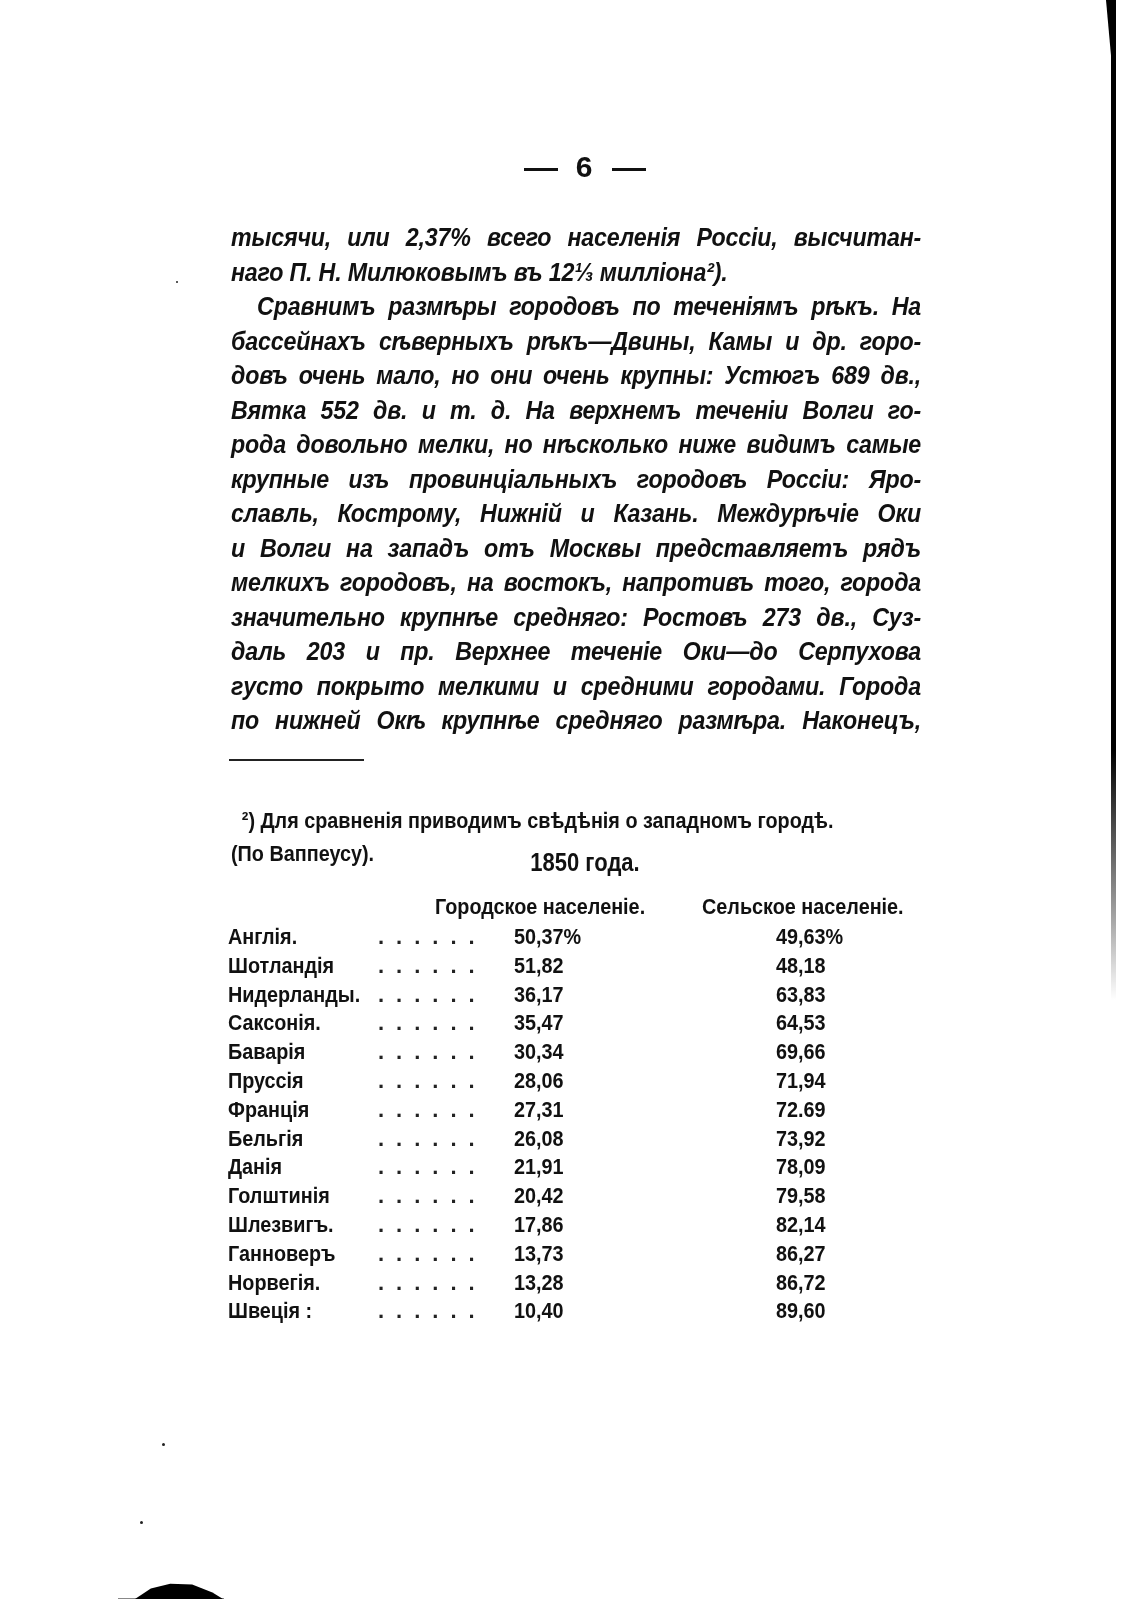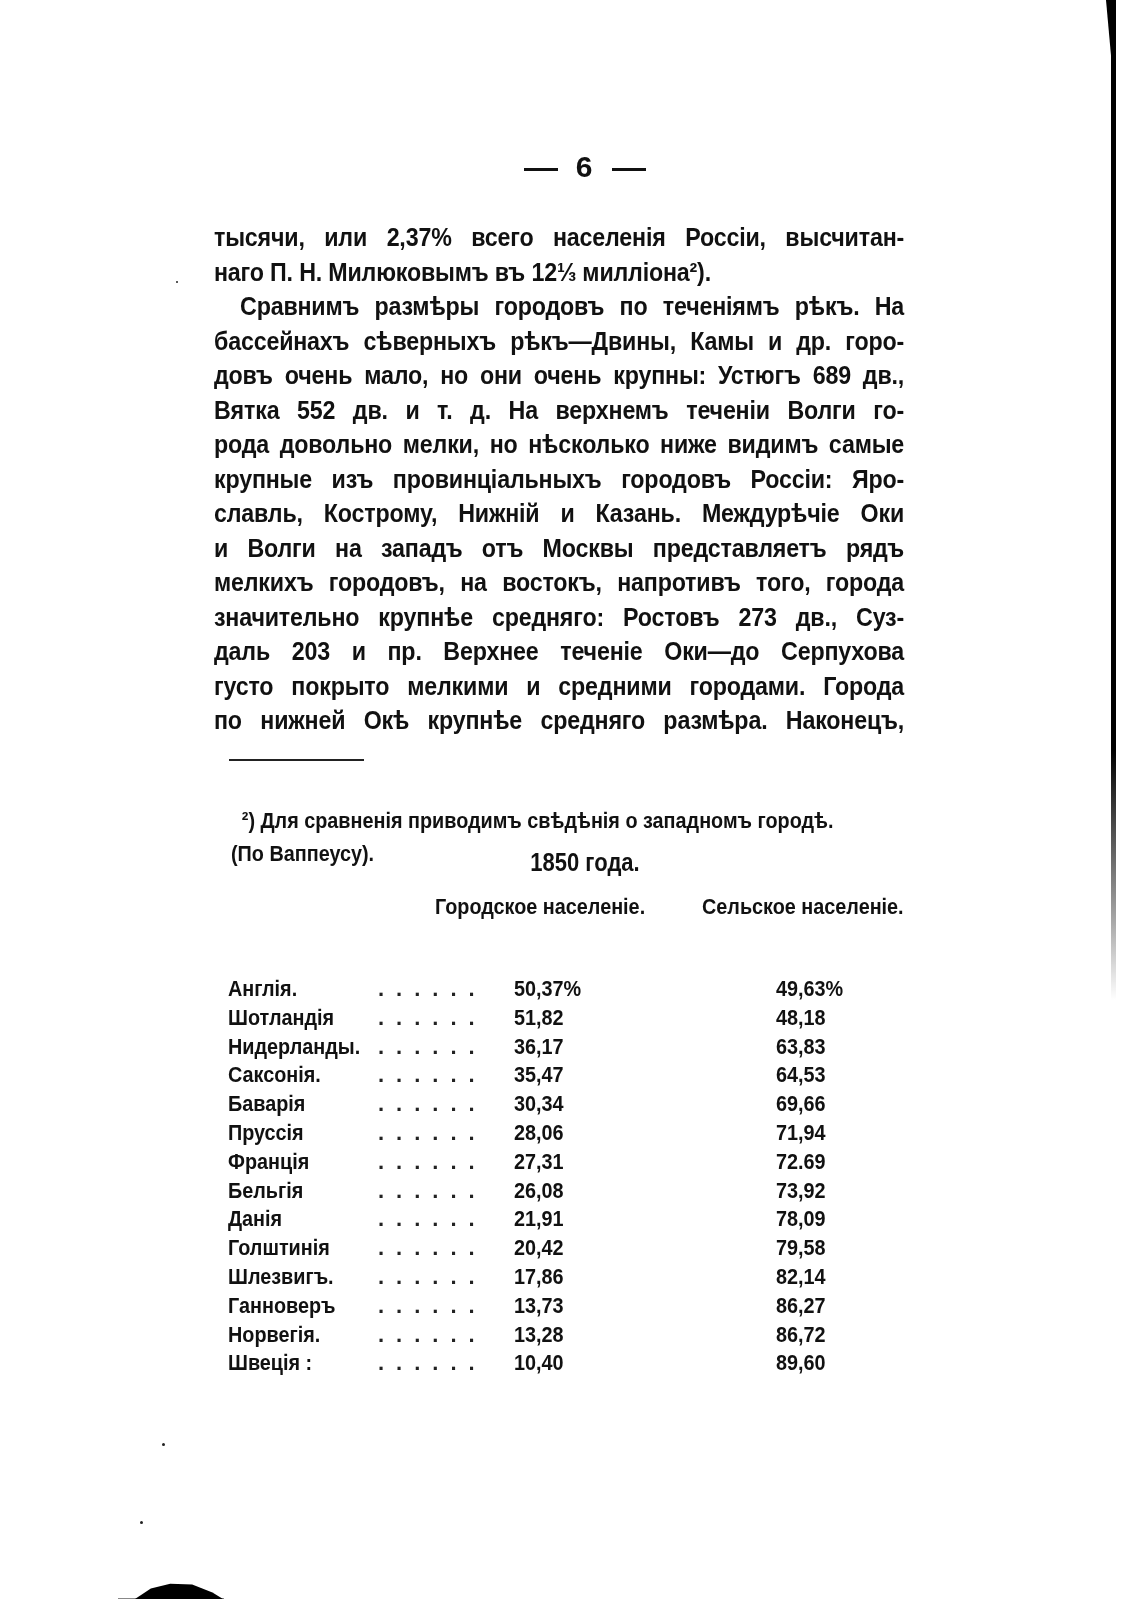--- a/index.html
+++ b/index.html
@@ -16,21 +16,21 @@
       position: absolute; left: 1106px; top: 0; width: 9px; height: 60px;
       background: #000; clip-path: polygon(0 0, 100% 0, 100% 100%, 60% 100%);
     }
     .page-number {
       position: absolute; top: 150px; left: 0; width: 1170px; text-align: center;
       font-size: 30px; font-weight: bold; letter-spacing: 2px;
       font-family: "Liberation Sans Narrow", "Liberation Sans", sans-serif;
     }
     .page-number .dash { display: inline-block; width: 34px; height: 3px; background: #111; vertical-align: middle; margin: 0 18px; }
     .text-block {
-      position: absolute; left: 214px; top: 220px; width: 690px;
+      position: absolute; left: 231px; top: 220px; width: 690px; font-style: italic;
     }
     .line {
       height: 34.5px; line-height: 34.5px; font-size: 25px; white-space: nowrap;
       text-align: justify; text-align-last: justify;
       font-family: "Liberation Sans", "DejaVu Sans", sans-serif;
       font-weight: bold; letter-spacing: -0.2px;
       transform: scaleX(0.93); transform-origin: left center; width: 742px;
     }
     .line.last { text-align-last: left; }
     .line.indent { padding-left: 28px; box-sizing: border-box; }
@@ -53,21 +53,21 @@
       font-family: "Liberation Sans", "DejaVu Sans", sans-serif;
       transform: scaleX(0.88); transform-origin: 585px center;
     }
     .col-header {
       position: absolute; top: 894px; font-size: 22px; font-weight: bold;
       font-family: "Liberation Sans", "DejaVu Sans", sans-serif;
       transform: scaleX(0.9); transform-origin: left center; white-space: nowrap;
     }
     .col-header.urban { left: 435px; }
     .col-header.rural { left: 702px; }
-    .table-rows { position: absolute; left: 228px; top: 976px; width: 720px; }
+    .table-rows { position: absolute; left: 228px; top: 924px; width: 720px; }
     .trow { position: relative; height: 28.8px; font-size: 22px; font-weight: bold; white-space: nowrap;
       font-family: "Liberation Sans", "DejaVu Sans", sans-serif; }
     .trow .country { position: absolute; left: 0; top: 0; transform: scaleX(0.9); transform-origin: left center; }
     .trow .leader { position: absolute; left: 150px; top: 0; width: 110px; letter-spacing: 12px; color: #222; }
     .trow .urban { position: absolute; left: 286px; top: 0; transform: scaleX(0.9); transform-origin: left center; }
     .trow .rural { position: absolute; left: 548px; top: 0; transform: scaleX(0.9); transform-origin: left center; }
     .blot {
       position: absolute; left: 135px; top: 1583px; width: 88px; height: 16px; background: #000;
       border-radius: 40px 40px 0 0; clip-path: polygon(0 100%, 18% 35%, 40% 5%, 65% 10%, 88% 60%, 100% 100%);
     }

